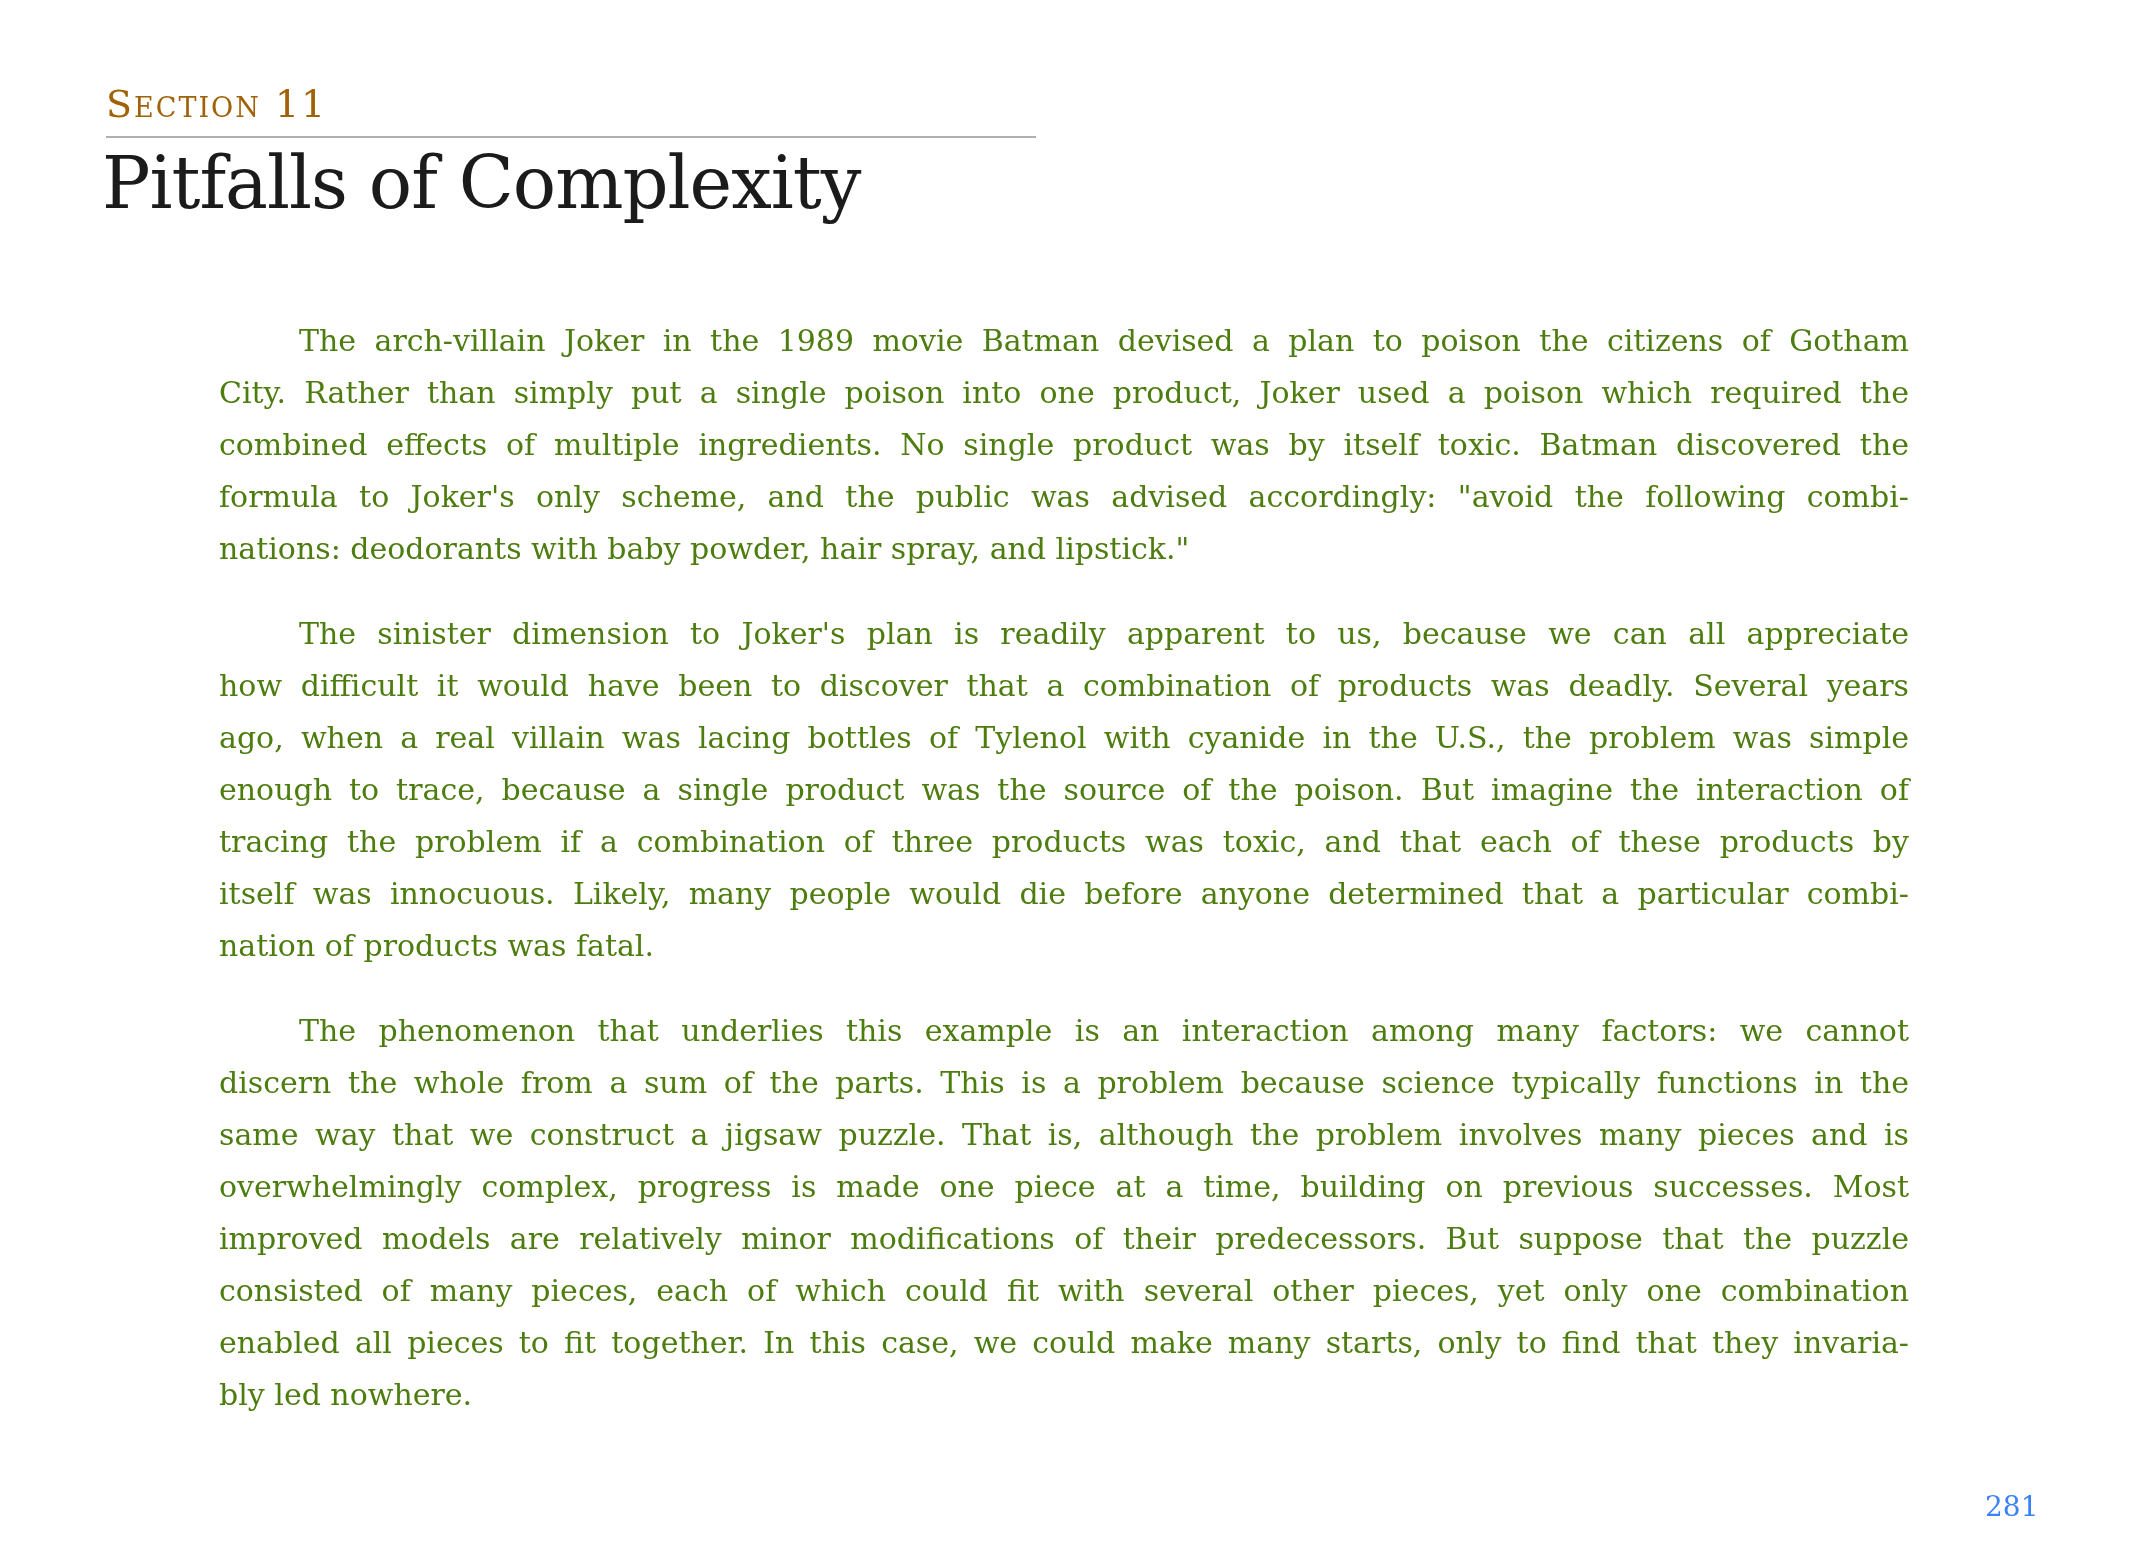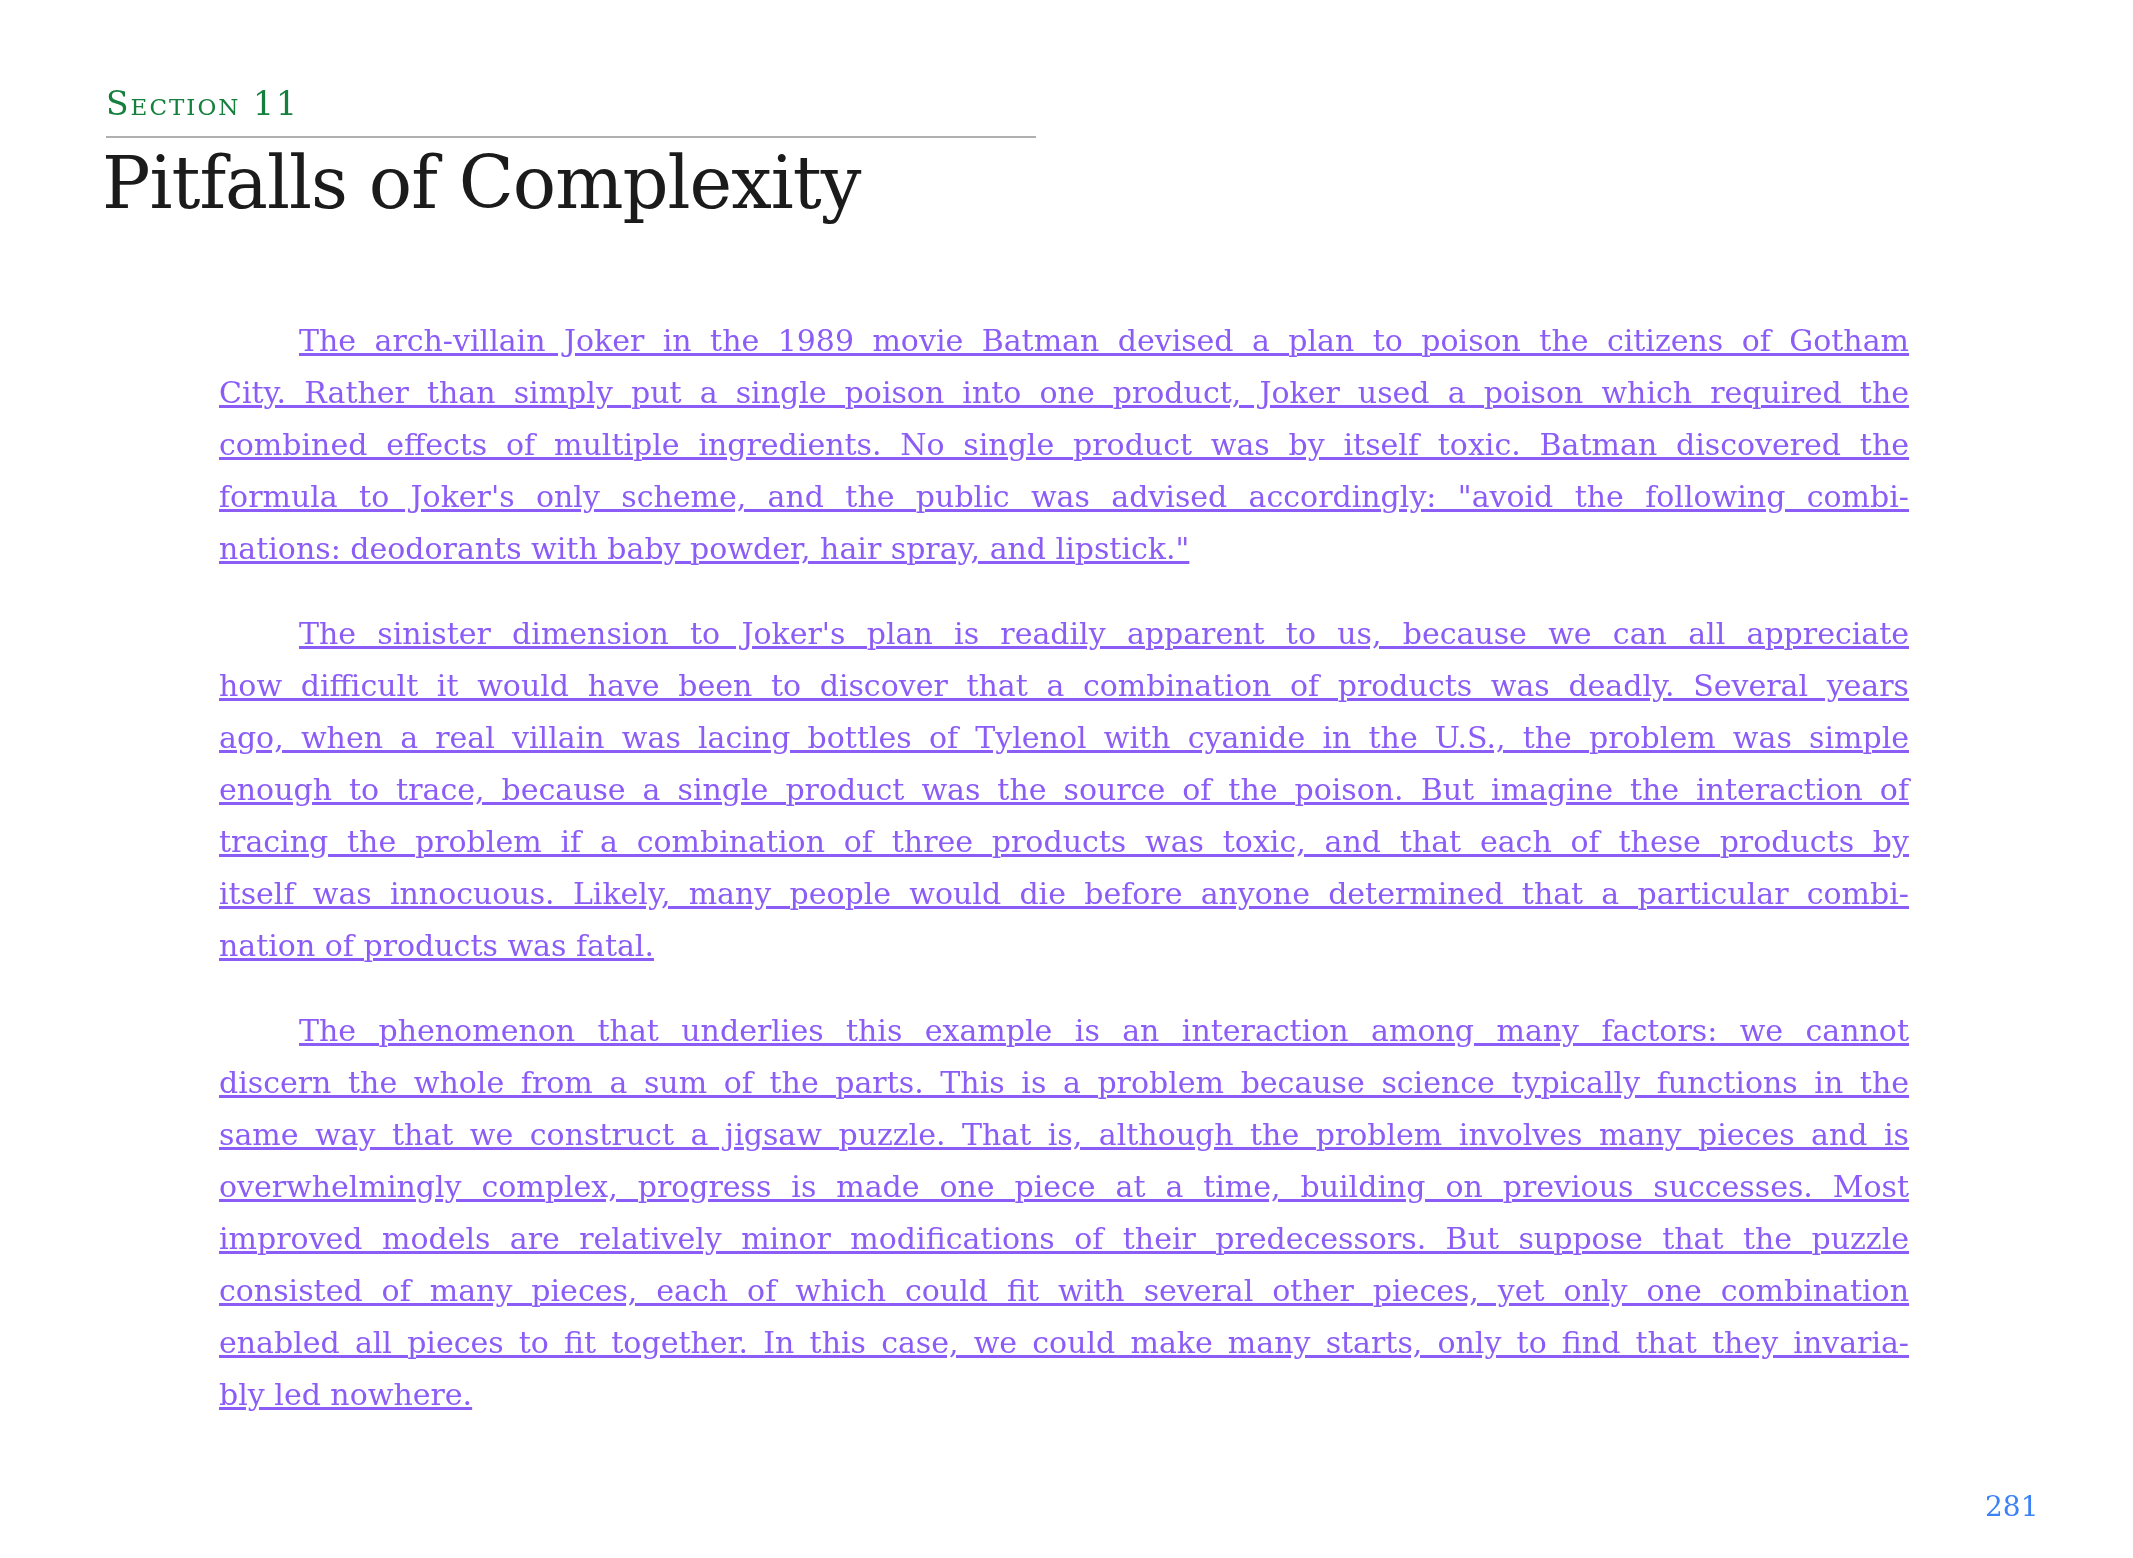--- a/index.html
+++ b/index.html
@@ -12,25 +12,25 @@
     width: 2133px;
     height: 1558px;
     background: #ffffff;
     font-family: "DejaVu Serif", serif;
     overflow: hidden;
   }
   .section-label {
     position: absolute;
     left: 106px;
     top: 86px;
-    font-size: 33px;
+    font-size: 38px;
     line-height: 36px;
     font-variant: small-caps;
     letter-spacing: 2px;
-    color: #15803d;
+    color: #a16207;
   }
   .rule {
     position: absolute;
     left: 106px;
     top: 136px;
     width: 930px;
     height: 2px;
     background: #b0b0b0;
   }
   .title {
@@ -45,22 +45,21 @@
     color: #1b1b1b;
     white-space: nowrap;
   }
   .body-text {
     position: absolute;
     left: 219px;
     top: 315px;
     width: 1690px;
     font-size: 30px;
     line-height: 52px;
-    color: #8b5cf6;
-    text-decoration: underline;
+    color: #4d7c0f;
   }
   .para + .para {
     margin-top: 33px;
   }
   .line {
     text-align: justify;
     text-align-last: justify;
   }
   .line.first {
     text-indent: 80px;

